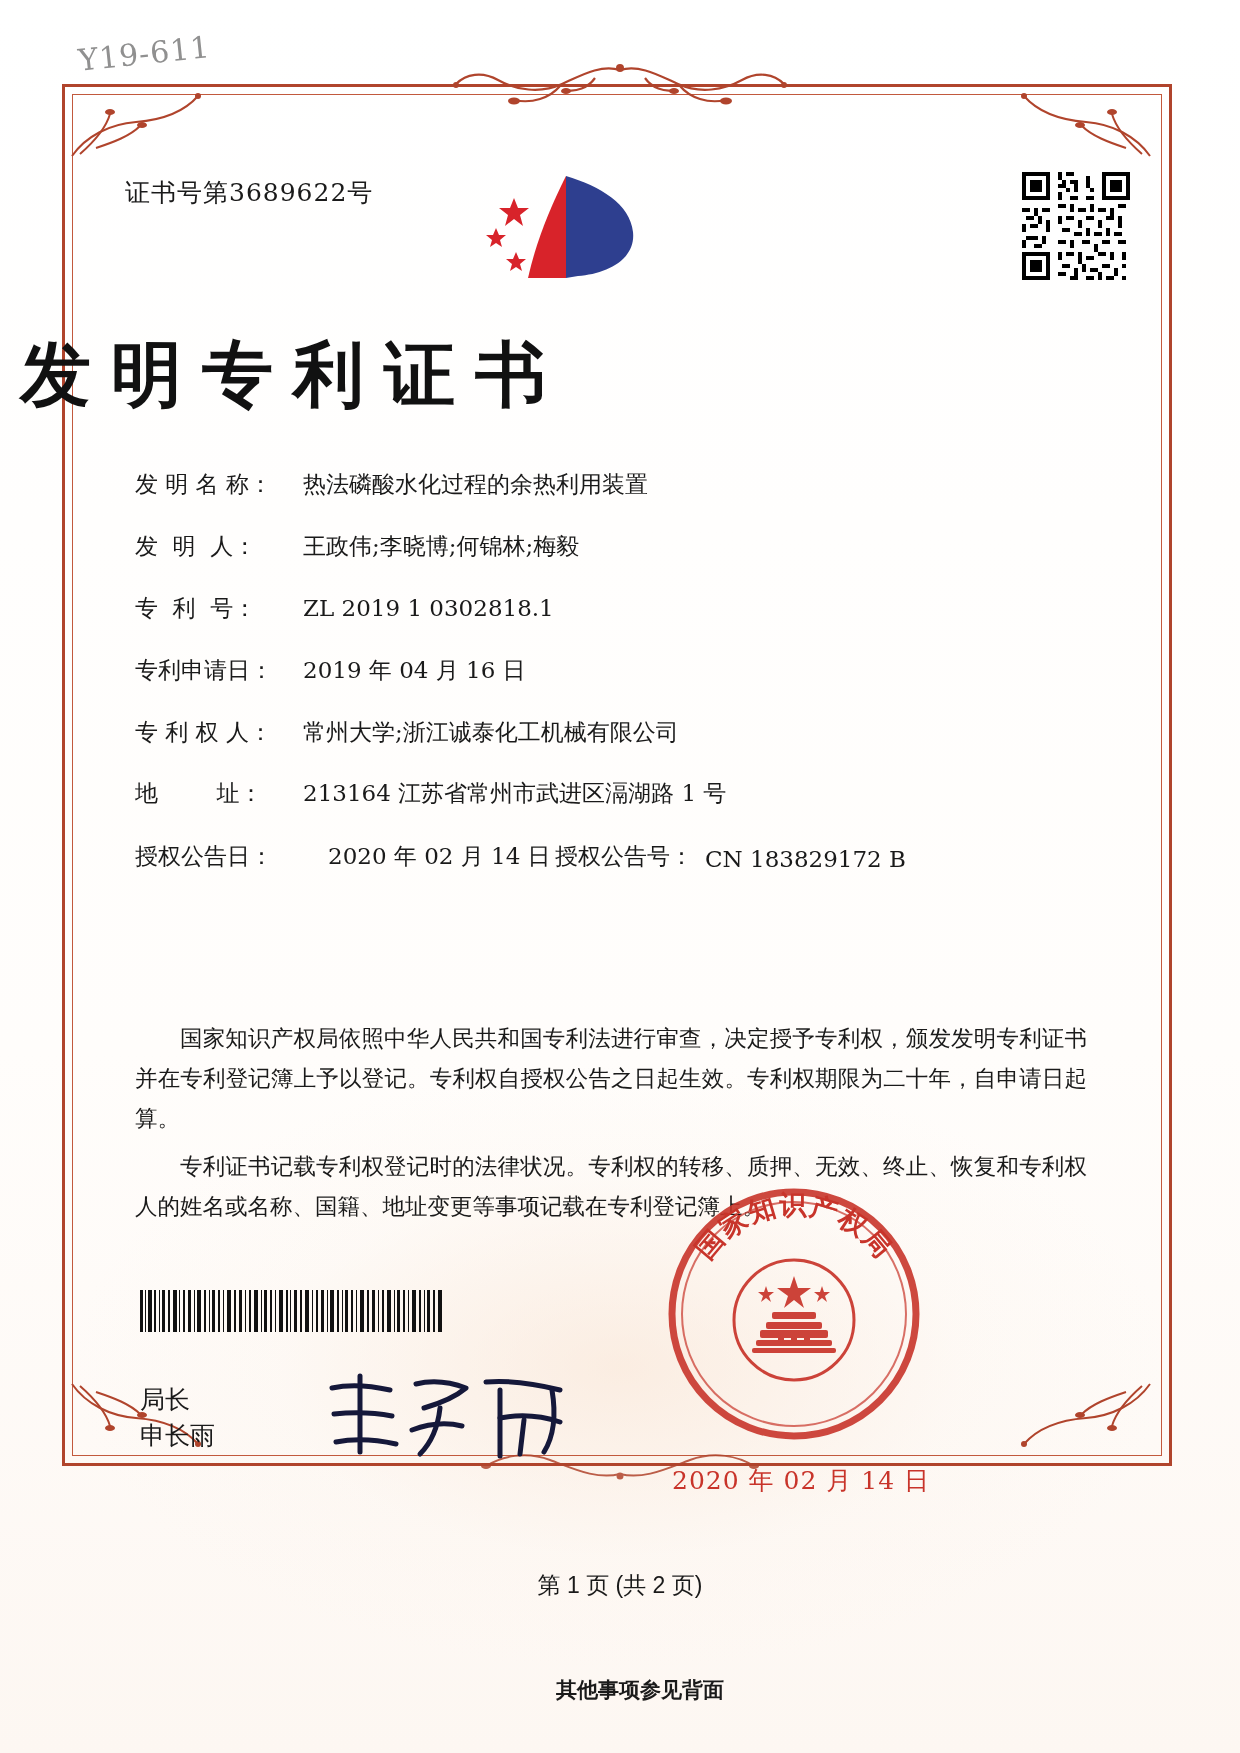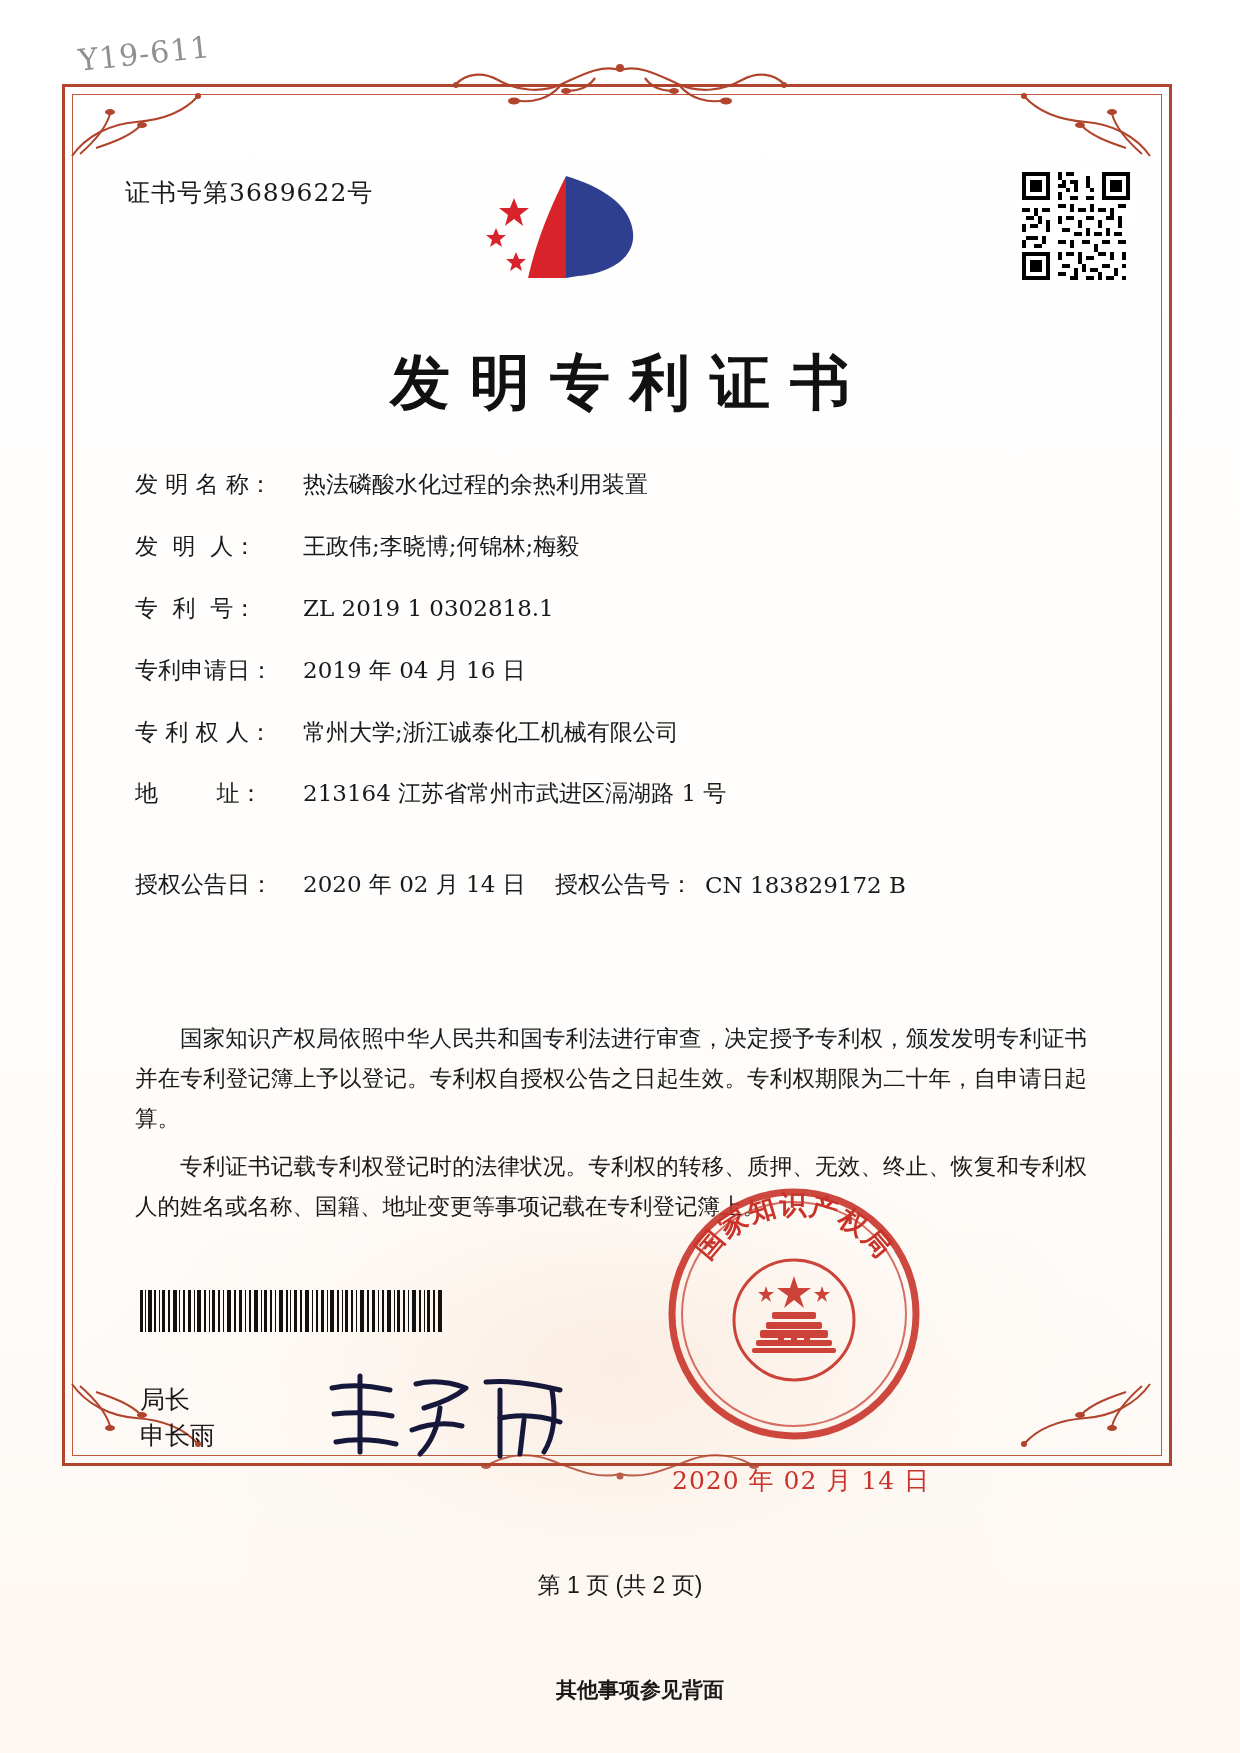--- a/index.html
+++ b/index.html
@@ -113,23 +113,22 @@
     right: 110px;
     top: 172px;
     width: 108px;
     height: 108px;
   }
 
   .title {
     position: absolute;
     left: 0;
     right: 0;
-    top: 343px;
-    text-align: center;
-    font-size: 60px;
+    top: 328px;
+    font-size: 71px;
     font-weight: bold;
     letter-spacing: 20px;
     text-indent: 20px;
     font-family: "DejaVu Serif", serif;
     color: #111;
   }
 
   
   .fields {
     position: absolute;
@@ -148,22 +147,22 @@
     width: 168px;
     flex: 0 0 168px;
     white-space: pre;
     font-family: "DejaVu Serif", serif;
   }
   .fvalue {
     flex: 1 1 auto;
     font-family: "DejaVu Serif", serif;
   }
   .frow-split { display: flex; align-items: baseline; margin-bottom: 26px; font-size: 23px; }
-  .split-a { display: flex; align-items: baseline; width: 420px; }
-  .split-b { display: flex; align-items: center; margin-top: 28px; }
+  .split-a { display: flex; align-items: baseline; width: 420px; gap: 25px; }
+  .split-b { display: flex; align-items: flex-end; }
   .split-b .flabel { width: 150px; flex: 0 0 150px; }
 
   
   .paras {
     position: absolute;
     left: 135px;
     top: 1010px;
     width: 952px;
     font-size: 22.5px;
     line-height: 1.78;

